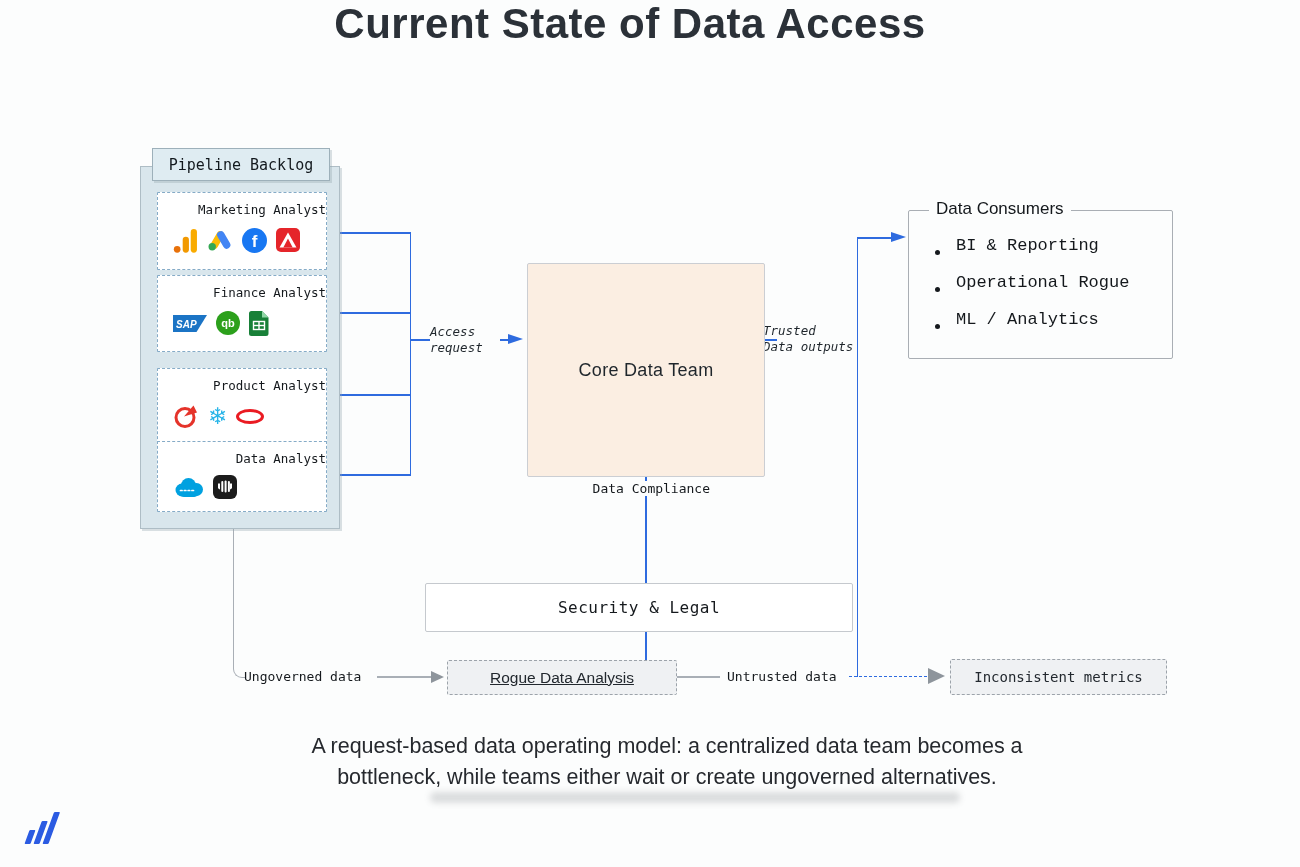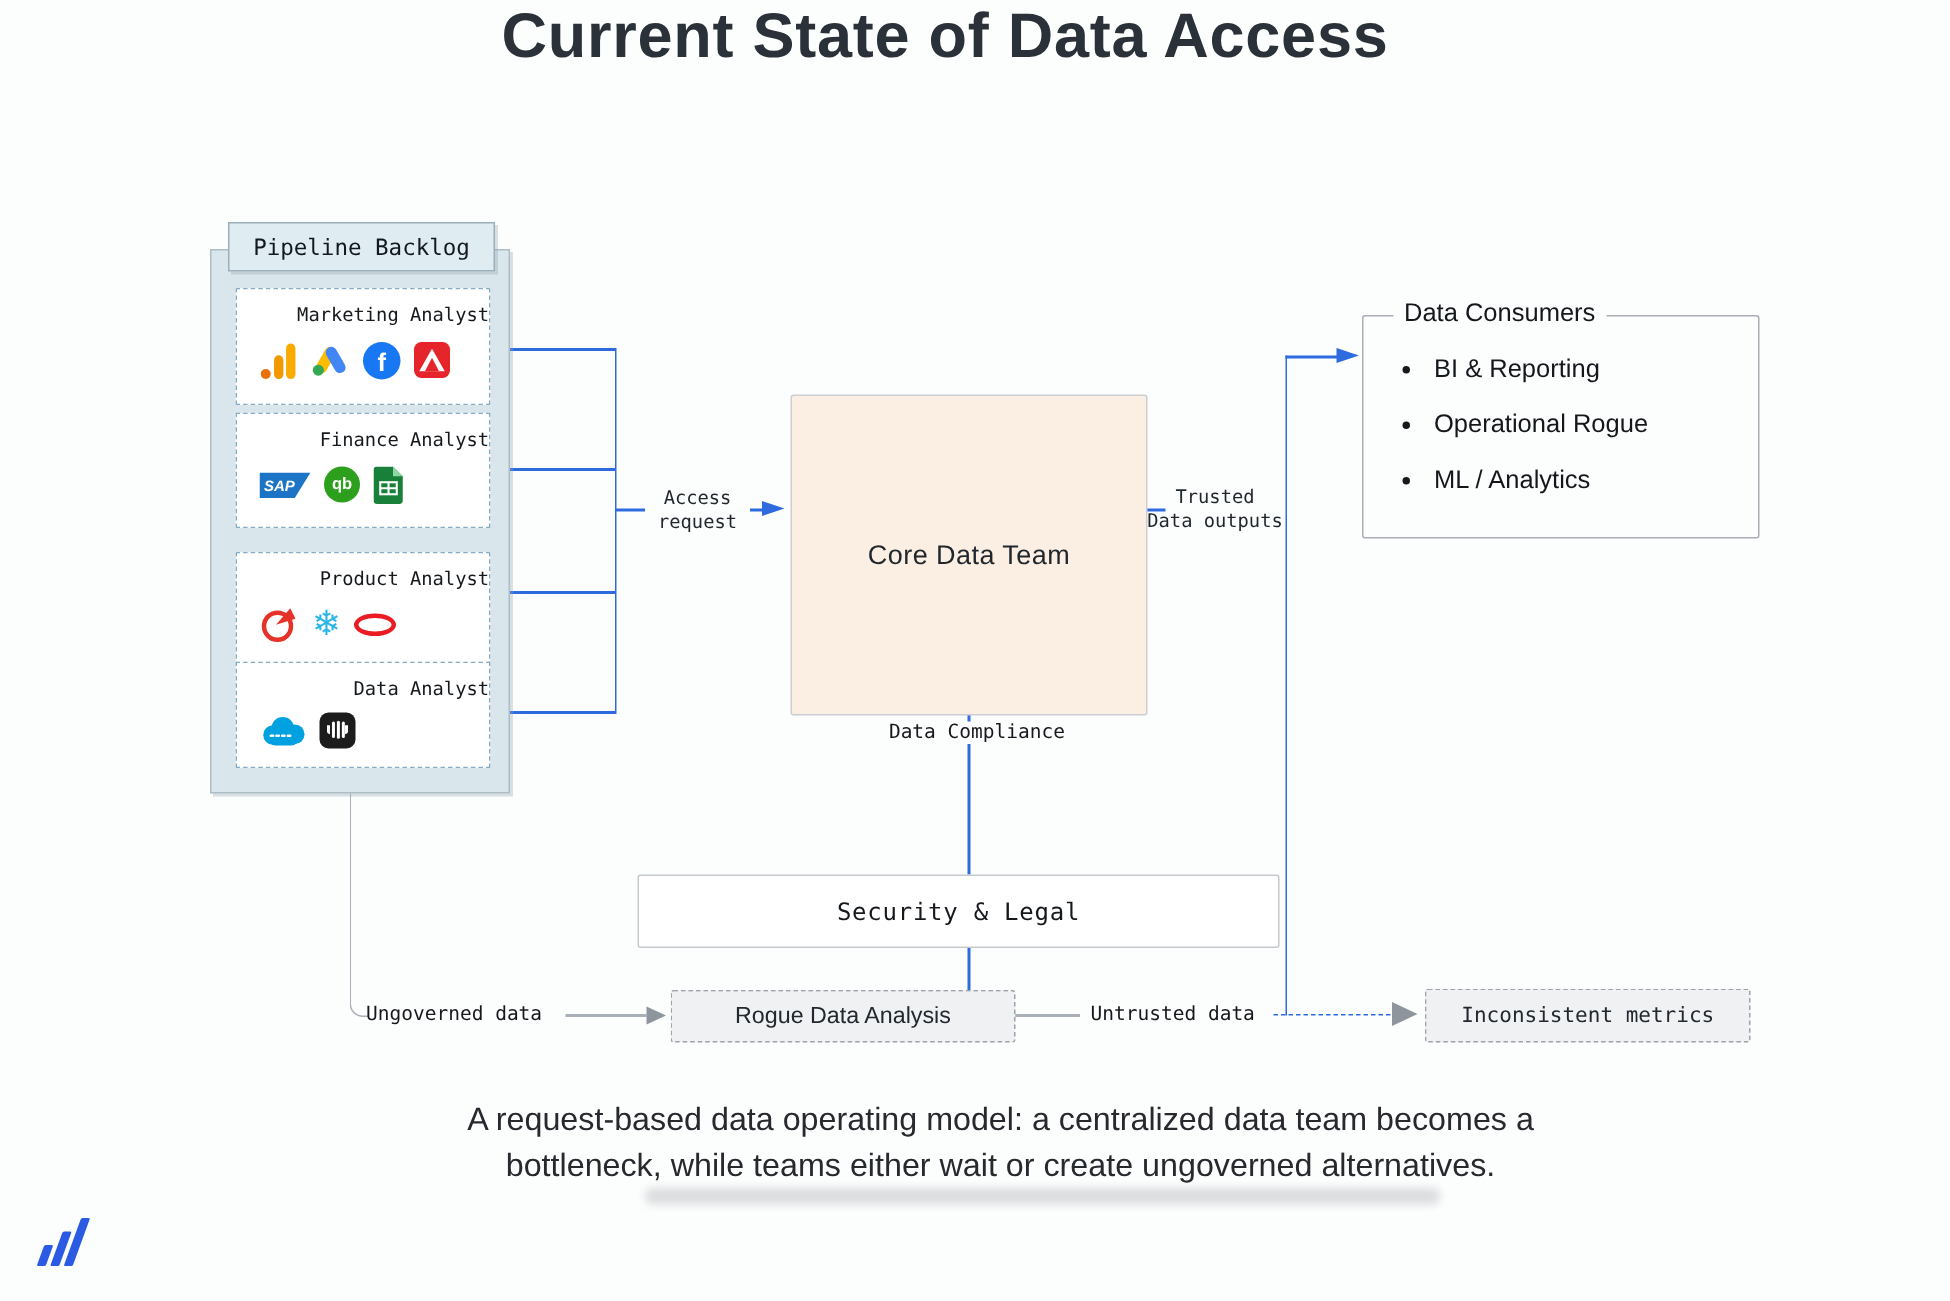--- a/index.html
+++ b/index.html
@@ -25,32 +25,32 @@
   .h15{height:1.5px;} .w15{width:1.5px;}
   .arrow-r-blue{width:0;height:0;border-top:5.5px solid transparent;border-bottom:5.5px solid transparent;
                 border-left:15px solid #2E6BDF;}
   .arrow-u-blue{width:0;height:0;border-left:6.5px solid transparent;border-right:6.5px solid transparent;
                 border-bottom:14px solid #2E6BDF;}
   .arrow-r-gray{width:0;height:0;border-top:6px solid transparent;border-bottom:6px solid transparent;
                 border-left:13px solid #8E959C;}
   .arrow-r-gray-lg{width:0;height:0;border-top:8px solid transparent;border-bottom:8px solid transparent;
                 border-left:17px solid #8E959C;}
   .flow-label{font-size:13px;color:#15191D;white-space:nowrap;}
-  .two-line{line-height:15.5px;font-size:12.5px;text-align:center;}
+  .two-line{line-height:15.5px;font-size:12.5px;text-align:left;font-style:italic;}
   .label-bg{background:#FCFDFD;}
   
   .core-box{left:527px;top:233px;width:236px;height:212px;background:#FBEEE2;border:1px solid #CBCED3;
             border-radius:2px;display:flex;align-items:center;justify-content:center;
             font-size:18px;letter-spacing:.3px;color:#1F262C;margin-top:30px;}
   
   .consumers{left:908px;top:210px;width:263px;height:147px;background:#FCFDFD;border:1px solid #A9AEB4;
              border-radius:2px;}
   .consumers-legend{position:absolute;top:-12px;left:20px;background:#FCFDFD;padding:0 7px;
              font-size:17px;color:#14181C;white-space:nowrap;}
-  .consumer-row{position:absolute;left:26px;display:flex;align-items:center;gap:16px;font-size:17px;color:#14181C;}
+  .consumer-row{position:absolute;left:26px;display:flex;align-items:flex-end;gap:16px;font-size:17px;color:#14181C;font-family:Liberation Mono, monospace;}
   .bullet-dot{width:5px;height:5px;border-radius:50%;background:#15191D;flex:0 0 auto;}
   
   .security-box{left:425px;top:583px;width:426px;height:47px;background:#fff;border:1px solid #C5C9CE;
             border-radius:2px;display:flex;align-items:center;justify-content:center;
             font-size:16px;letter-spacing:.5px;color:#15191D;}
   .muted-box{background:#EFF1F3;border:1.4px dashed #9CA3AA;border-radius:2px;
             display:flex;align-items:center;justify-content:center;color:#22282E;}
   .dashed-blue{height:0;border-top:1.6px dashed #2E6BDF;}
   .corner-gray{border-left:1.5px solid #A9AFB6;border-bottom:1.5px solid #A9AFB6;border-bottom-left-radius:9px;}
   
@@ -215,21 +215,21 @@
       <span>Operational Rogue</span>
     </div>
     <div class="consumer-row" style="top:99px;">
       <span class="bullet-dot"></span>
       <span>ML / Analytics</span>
     </div>
   </div>
 
   <div class="abs security-box mono">Security &amp; Legal</div>
 
-  <div class="abs muted-box" style="left:447px;top:660px;width:228px;height:33px;font-size:15.5px;">Rogue Data Analysis</div>
+  <div class="abs muted-box" style="left:447px;top:660px;width:228px;height:33px;font-size:15.5px;text-decoration:underline;">Rogue Data Analysis</div>
   <div class="abs muted-box mono" style="left:950px;top:659px;width:215px;height:34px;font-size:14px;">Inconsistent metrics</div>
 
   <div class="abs caption">
     <div>A request-based data operating model: a centralized data team becomes a</div>
     <div>bottleneck, while teams either wait or create ungoverned alternatives.</div>
   </div>
   <div class="abs ghost"></div>
 
   <div class="abs logo">
     <i style="height:14px;"></i>

